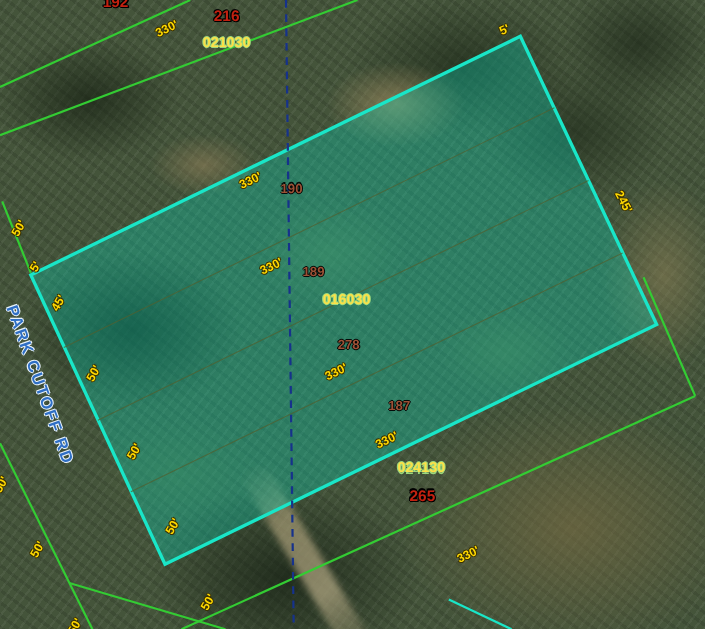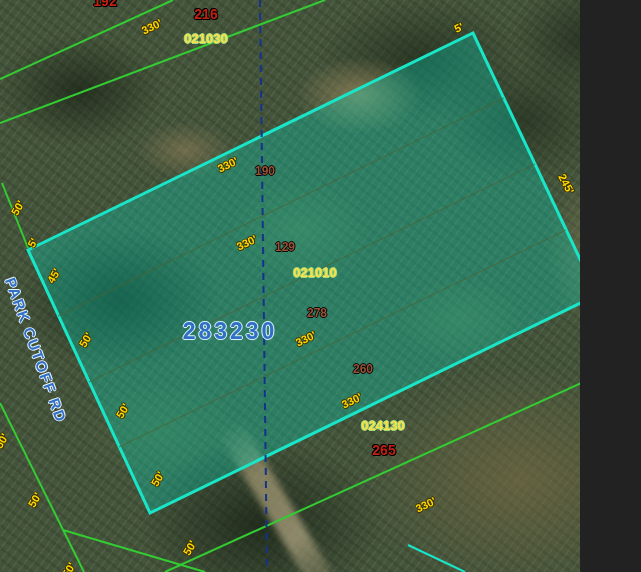--- a/index.html
+++ b/index.html
@@ -1,17 +1,17 @@
 <!DOCTYPE html>
 <html><head>
 <meta charset="utf-8">
 <style>
   html,body{margin:0;padding:0;background:#222;}
   .stage{
-    position:relative;width:580px;height:572px;overflow:hidden;
+    position:relative;width:641px;height:572px;overflow:hidden;
     font-family:"Liberation Sans",sans-serif;
     background:#44543a;
   }
   
   .aerial{
     position:absolute;inset:0;
     background-color:#44543a;
     background-image:
       radial-gradient(90px 55px at 360px 95px, rgba(152,136,94,.75), rgba(152,136,94,0) 70%),
       radial-gradient(70px 40px at 185px 150px, rgba(142,126,88,.60), rgba(142,126,88,0) 70%),
@@ -93,26 +93,26 @@
     <line x1="408" y1="545" x2="465" y2="572" stroke="#19e6c8" stroke-width="2"></line>
 
     <line x1="260" y1="0" x2="267" y2="572" stroke="#16328c" stroke-width="2" stroke-dasharray="7 6"></line>
   </svg>
 
   <div class="lbl lot-out" style="--x:105px;--y:1px">192</div>
   <div class="lbl lot-out" style="--x:206px;--y:14px">216</div>
   <div class="lbl lot-out" style="--x:384px;--y:450px">265</div>
 
   <div class="lbl lot-in" style="--x:265px;--y:171px">190</div>
-  <div class="lbl lot-in" style="--x:285px;--y:247px">129</div>
+  <div class="lbl lot-in" style="--x:285px;--y:247px">189</div>
   <div class="lbl lot-in" style="--x:317px;--y:313px">278</div>
-  <div class="lbl lot-in" style="--x:363px;--y:369px">260</div>
+  <div class="lbl lot-in" style="--x:363px;--y:369px">187</div>
 
   <div class="lbl subdiv" style="--x:206px;--y:38px">021030</div>
-  <div class="lbl subdiv" style="--x:315px;--y:272px">021010</div>
+  <div class="lbl subdiv" style="--x:315px;--y:272px">016030</div>
   <div class="lbl subdiv" style="--x:383px;--y:425px">024130</div>
 
   <div class="lbl dim" style="--x:152px;--y:27px;--r:-26deg">330'</div>
   <div class="lbl dim" style="--x:228px;--y:165px;--r:-26deg">330'</div>
   <div class="lbl dim" style="--x:247px;--y:243px;--r:-26deg">330'</div>
   <div class="lbl dim" style="--x:306px;--y:339px;--r:-26deg">330'</div>
   <div class="lbl dim" style="--x:352px;--y:401px;--r:-26deg">330'</div>
   <div class="lbl dim" style="--x:426px;--y:505px;--r:-26deg">330'</div>
   <div class="lbl dim" style="--x:566px;--y:184px;--r:62deg">245'</div>
   <div class="lbl dim" style="--x:459px;--y:28px;--r:-25deg">5'</div>
@@ -120,17 +120,16 @@
   <div class="lbl dim" style="--x:33px;--y:243px;--r:-60deg">5'</div>
   <div class="lbl dim" style="--x:54px;--y:276px;--r:-60deg">45'</div>
   <div class="lbl dim" style="--x:86px;--y:340px;--r:-60deg">50'</div>
   <div class="lbl dim" style="--x:123px;--y:411px;--r:-60deg">50'</div>
   <div class="lbl dim" style="--x:35px;--y:500px;--r:-60deg">50'</div>
   <div class="lbl dim" style="--x:158px;--y:479px;--r:-60deg">50'</div>
   <div class="lbl dim" style="--x:190px;--y:548px;--r:-60deg">50'</div>
   <div class="lbl dim" style="--x:2px;--y:441px;--r:-60deg">50'</div>
   <div class="lbl dim" style="--x:69px;--y:570px;--r:-60deg">50'</div>
 
-  <div class="lbl parcel-id" style="--x:230px;--y:331px">283230</div>
 
   <div class="lbl road-name" style="--x:36px;--y:350px;--r:70deg">PARK CUTOFF RD</div>
 
 </div>
 
 </body></html>

